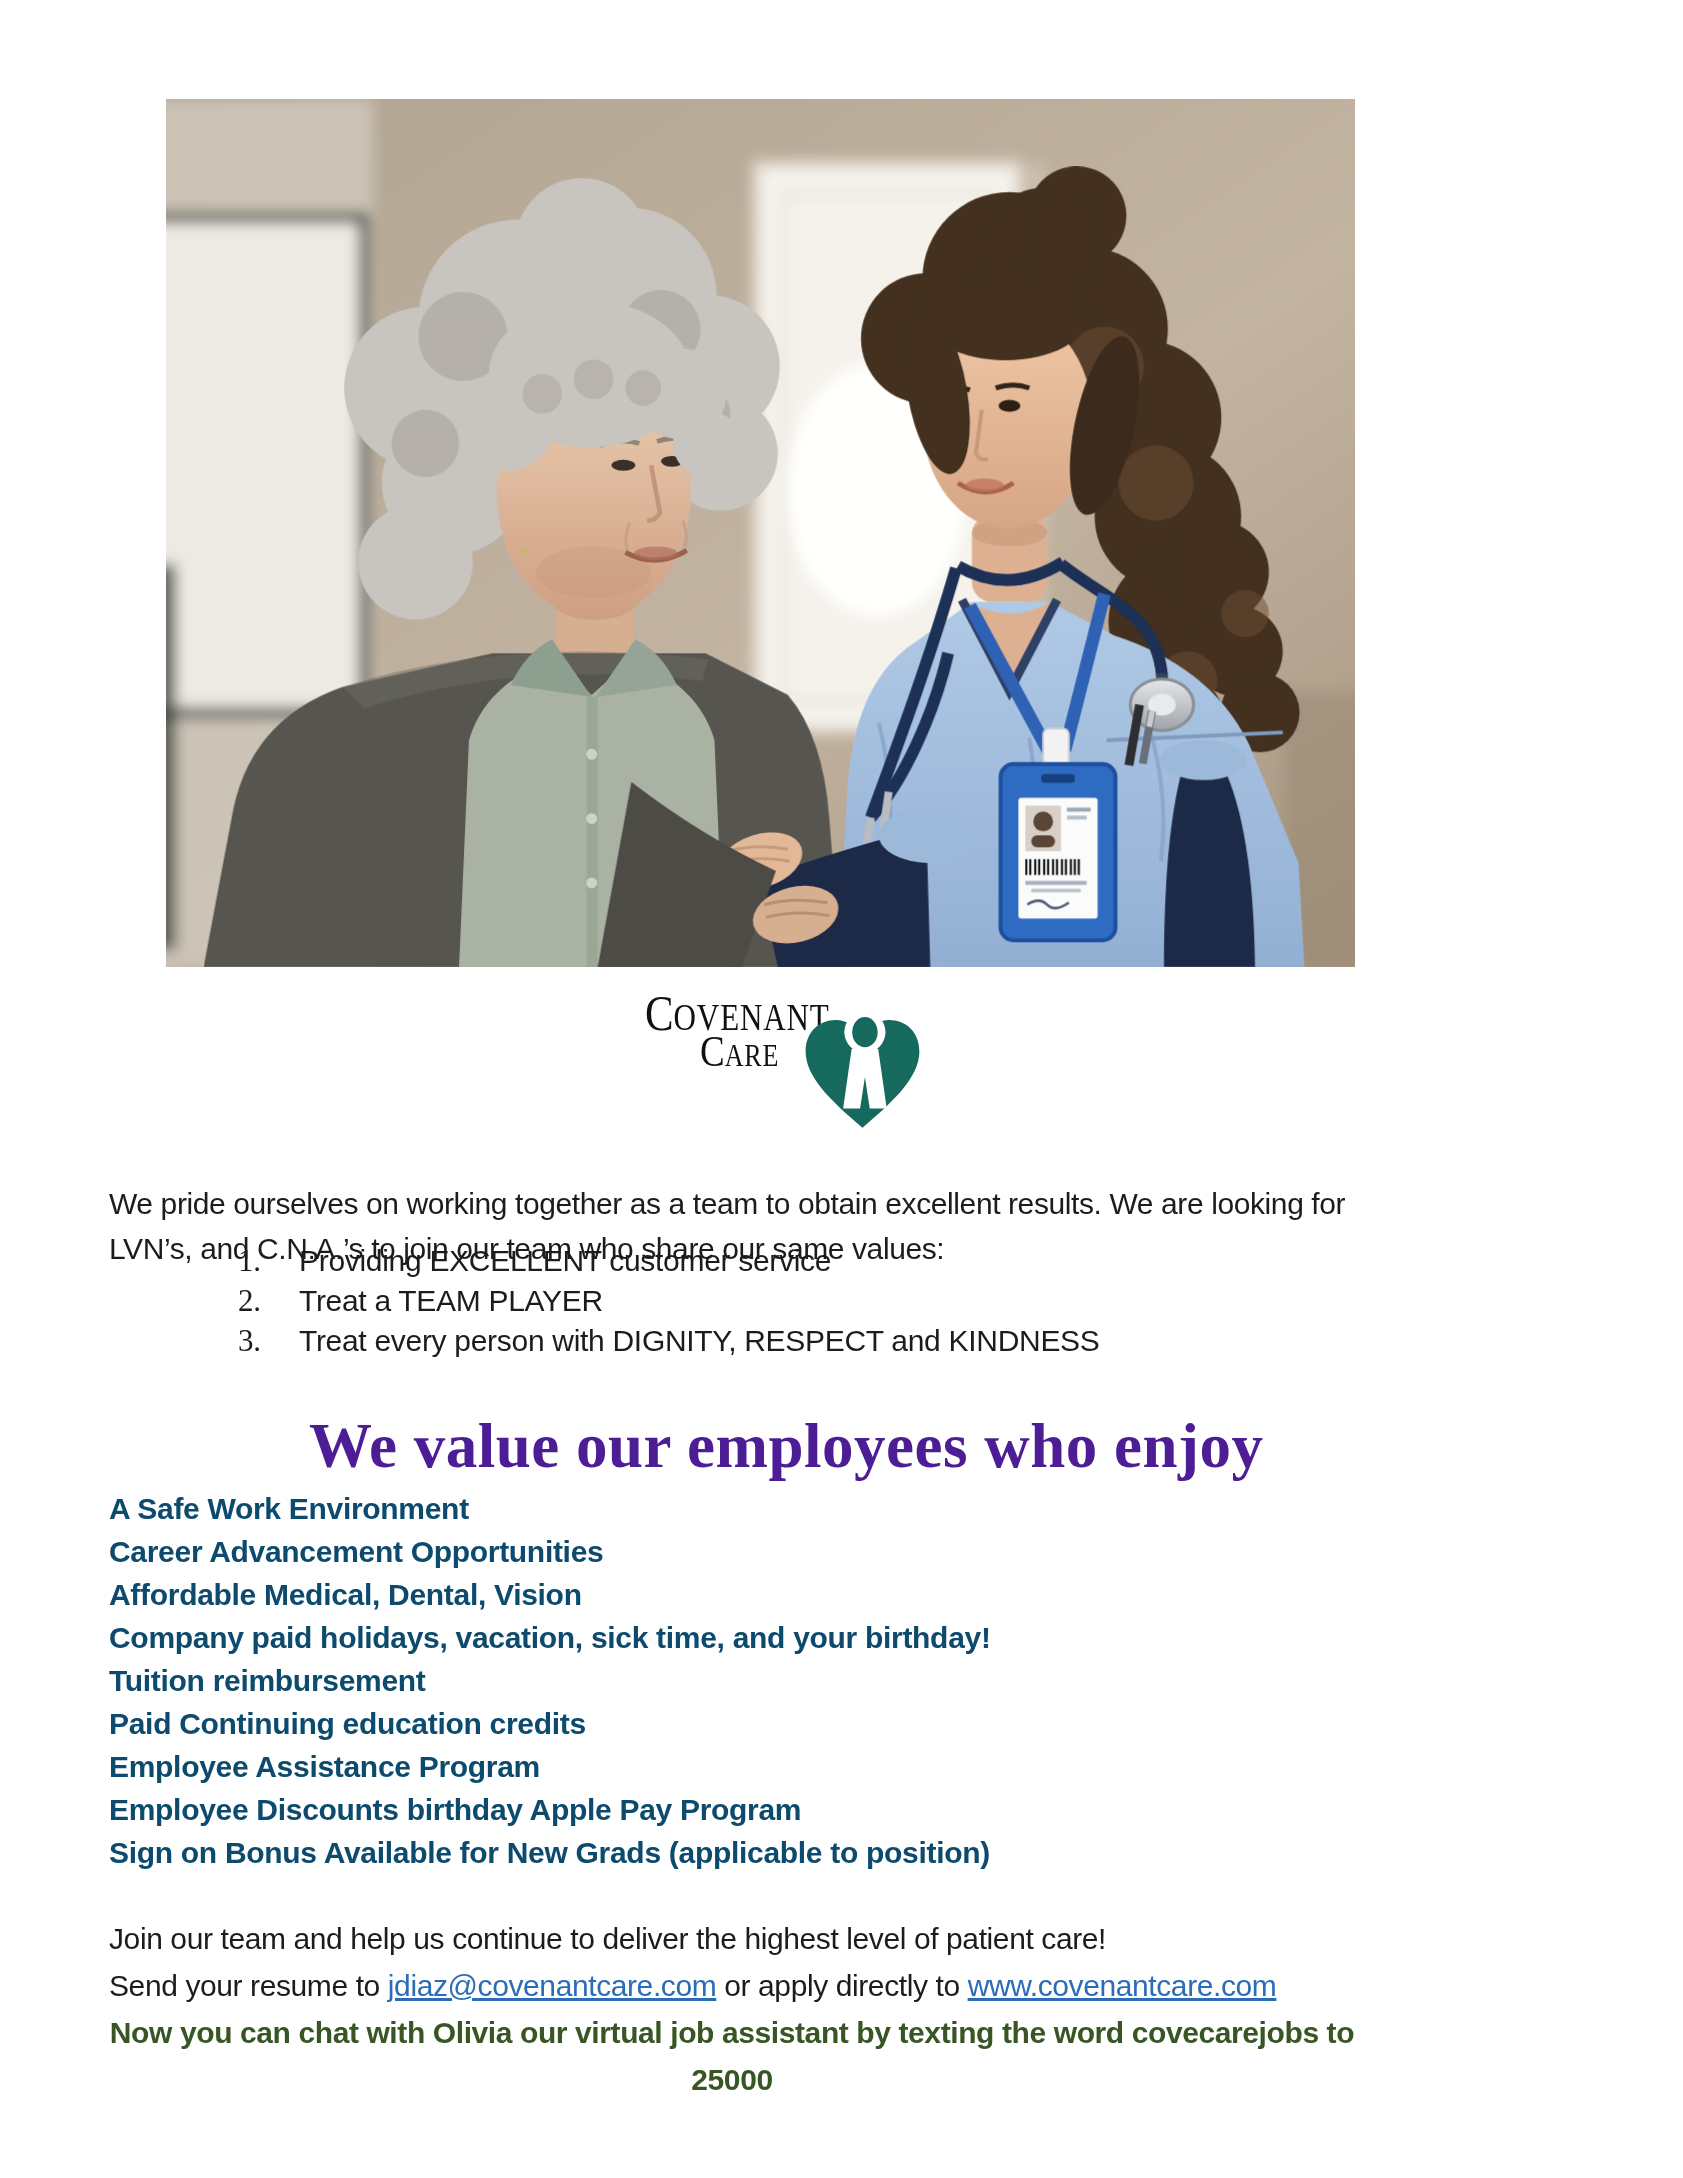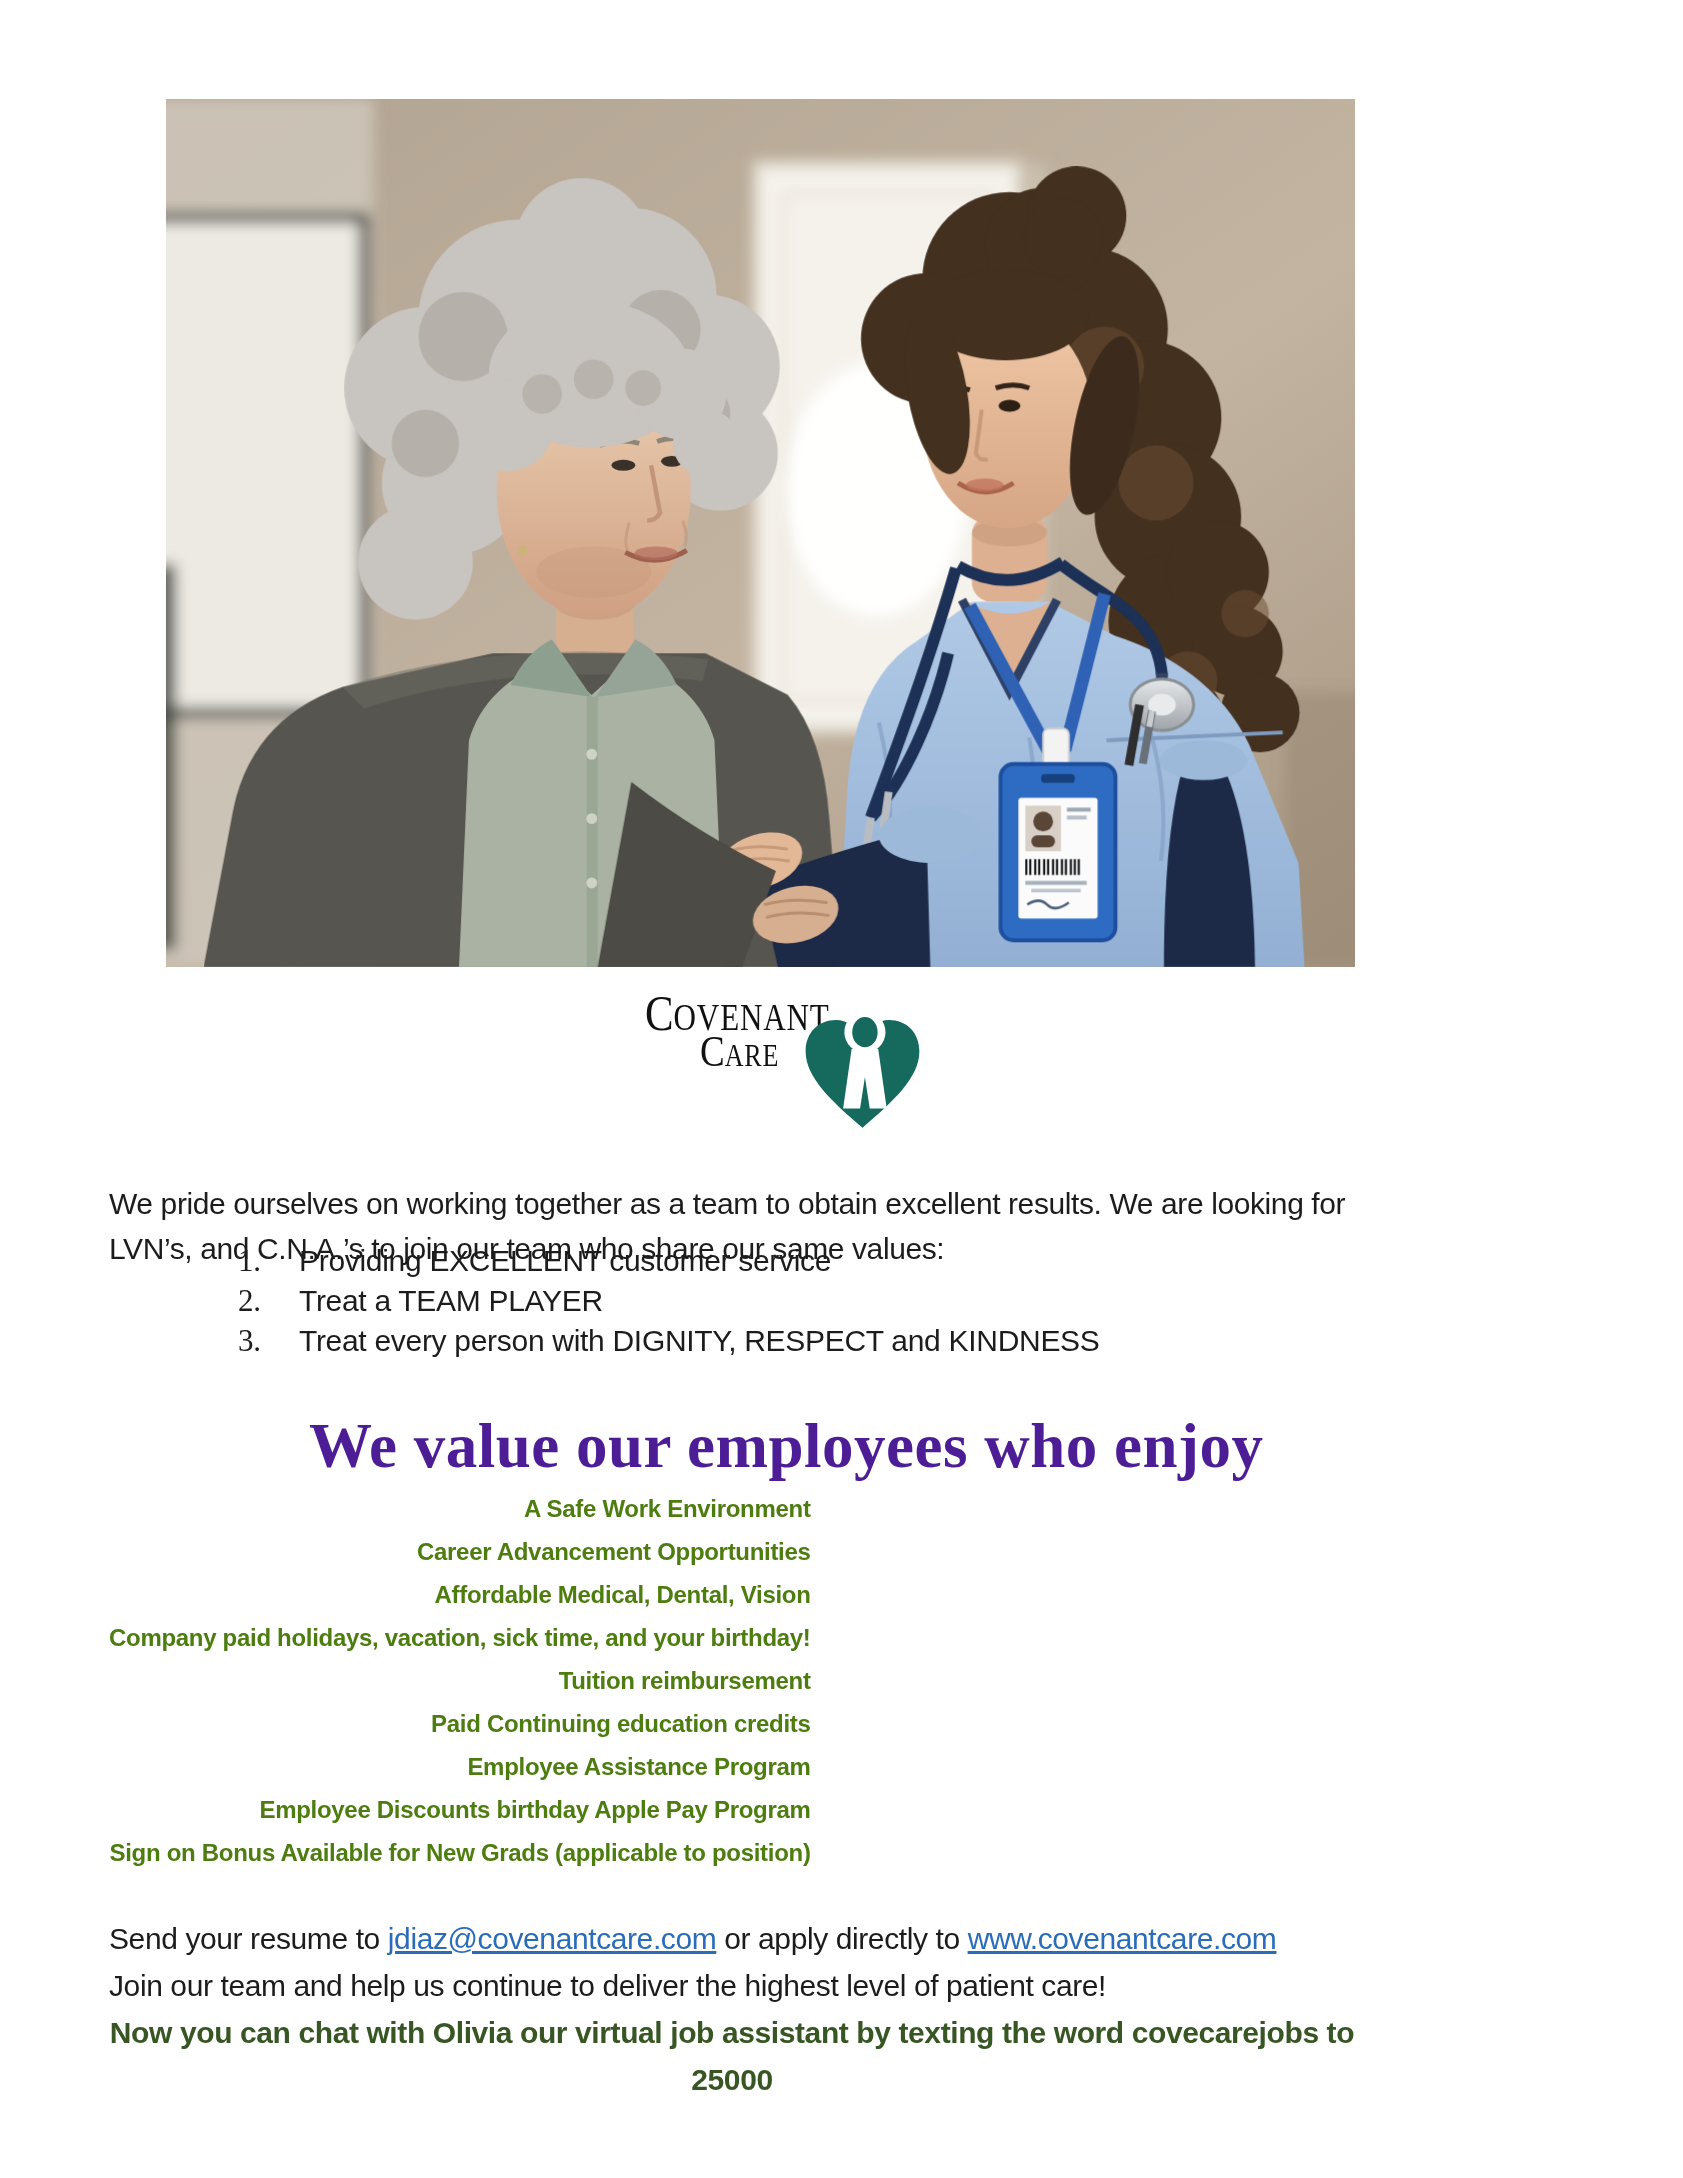--- a/index.html
+++ b/index.html
@@ -24,22 +24,22 @@
          letter-spacing:-0.4px;}
   .b{font-weight:400;}
   
   .values{position:absolute;left:238px;top:1243px;font-size:30px;letter-spacing:-0.3px;}
   .vrow{display:flex;height:40px;align-items:baseline;}
   .vnum{display:inline-block;width:61px;font-family:"Liberation Serif",serif;font-size:31px;}
   
   .value-heading{position:absolute;left:309px;top:1410px;margin:0;font-family:"Liberation Serif",serif;
          font-size:63px;font-weight:700;color:#4c1d95;letter-spacing:0.5px;white-space:nowrap;}
   
-  .benefits{position:absolute;left:109px;top:1487px;font-size:24px;font-weight:700;
-         line-height:43px;color:#4d7c0f;letter-spacing:-0.3px;text-align:right;}
+  .benefits{position:absolute;left:109px;top:1487px;font-size:30px;font-weight:700;
+         line-height:43px;color:#0c4a6e;letter-spacing:-0.3px;}
   
   .closing{position:absolute;left:109px;top:1915px;font-size:30px;line-height:47px;letter-spacing:-0.4px;}
   .closing a{color:#2b6cb8;text-decoration:underline;cursor:pointer;}
   .chat{color:#375623;font-weight:700;text-align:center;}
 </style>
 </head>
 <body>
 
 <div class="page">
 
@@ -295,19 +295,19 @@
     <div>Affordable Medical, Dental, Vision</div>
     <div>Company paid holidays, vacation, sick time, and your birthday!</div>
     <div>Tuition reimbursement</div>
     <div>Paid Continuing education credits</div>
     <div>Employee Assistance Program</div>
     <div>Employee Discounts birthday Apple Pay Program</div>
     <div>Sign on Bonus Available for New Grads (applicable to position)</div>
   </div>
 
   <div class="closing">
+    <div>Join our team and help us continue to deliver the highest level of patient care!</div>
     <div><span>Send your resume to </span><a>jdiaz@covenantcare.com</a><span> or apply directly to </span><a>www.covenantcare.com</a></div>
-    <div>Join our team and help us continue to deliver the highest level of patient care!</div>
     <div class="chat">Now you can chat with Olivia our virtual job assistant by texting the word covecarejobs to 25000</div>
   </div>
 
 </div>
 
 
 </body></html>

